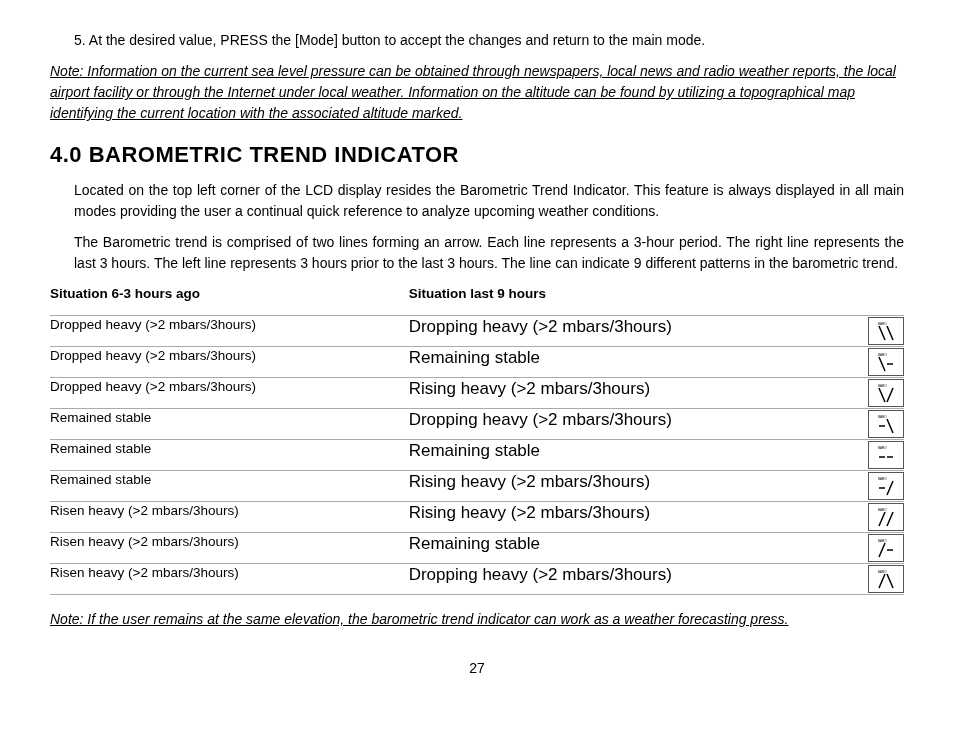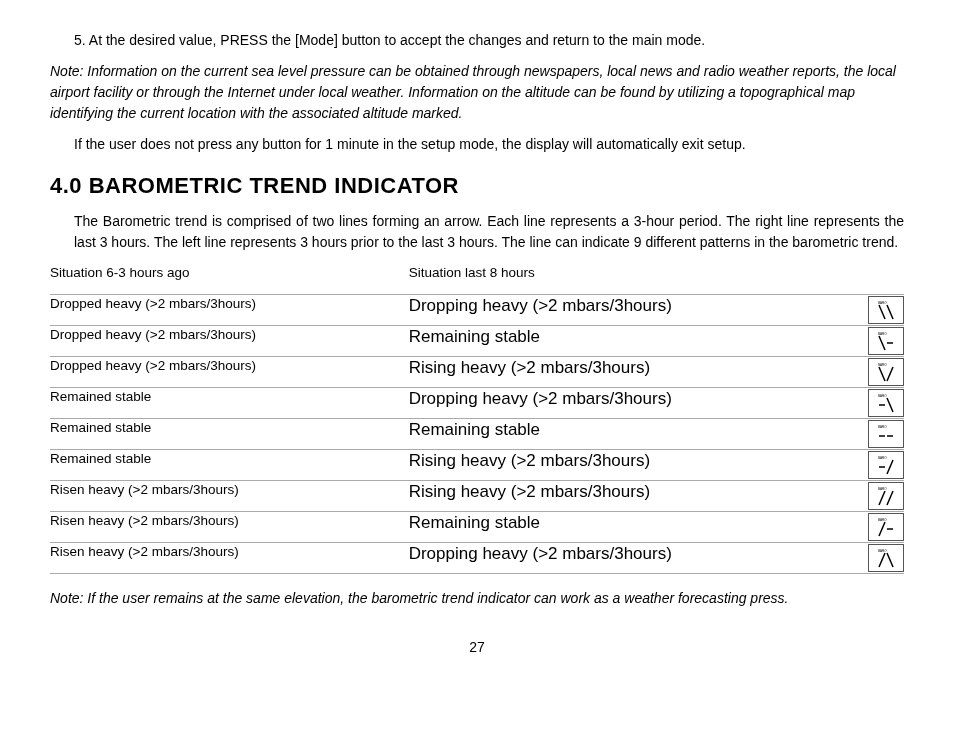--- a/index.html
+++ b/index.html
@@ -17,20 +17,21 @@
       margin: 0 auto;
     }
     .para {
       margin-bottom: 10px;
       line-height: 1.5;
       text-align: justify;
       margin-left: 24px;
     }
     .italic-underline {
       font-style: italic;
+      text-decoration: underline;
       line-height: 1.5;
       margin-bottom: 10px;
       display: block;
     }
     .section-title {
       font-size: 22px;
       font-weight: bold;
       margin: 18px 0 12px 0;
       letter-spacing: 0.5px;
     }
@@ -57,21 +58,21 @@
     }
     .col-right {
       flex: 0 0 13%;
       display: flex;
       justify-content: flex-end;
       align-items: center;
     }
     .header-row {
       display: flex;
       padding: 2px 0 4px 0;
-      font-weight: normal;
+      font-weight: bold;
     }
     .header-row .col-left {
       font-size: 13.5px;
     }
     .header-row .col-mid {
       font-size: 13.5px;
     }
     .baro-icon {
       width: 36px;
       height: 28px;
@@ -96,30 +97,30 @@
   </style>
 </head>
 <body>
 
 <div class="page-content">
 
   <p class="para">5. At the desired value, PRESS the [Mode] button to accept  the changes and return to the main mode.</p>
 
   <span class="italic-underline">Note: Information on the current sea level pressure can be obtained through newspapers, local news and radio weather reports, the local airport facility or through the Internet under local weather. Information on the altitude can be found by utilizing a topographical map identifying the current location with the associated altitude marked.</span>
 
-  <p class="para">If the user does not press any button for 1 minute in the setup mode, the display will automatically exit setup.</p>
 
   <div class="section-title">4.0 BAROMETRIC TREND INDICATOR</div>
 
+  <p class="para">Located on the top left corner of the LCD display resides the Barometric Trend Indicator. This feature is always displayed in all main modes providing the user a continual quick reference to analyze upcoming weather conditions.</p>
 
   <p class="para">The Barometric trend is comprised of two lines forming an arrow. Each line represents a 3-hour period. The right line represents the last 3 hours. The left line represents 3 hours prior to the last 3 hours. The line can indicate 9 different patterns in the barometric trend.</p>
 
   <div class="header-row">
     <div class="col-left">Situation 6-3 hours ago</div>
-    <div class="col-mid">Situation last 8 hours</div>
+    <div class="col-mid">Situation last 9 hours</div>
     <div class="col-right"></div>
   </div>
 
   <div class="table-section" id="baro-table">
   <div class="table-row">
         <div class="col-left">Dropped heavy (&gt;2 mbars/3hours)</div>
         <div class="col-mid">Dropping heavy (&gt;2 mbars/3hours)</div>
         <div class="col-right">
           <div class="baro-icon">
             <svg viewBox="0 0 18 22" xmlns="http://www.w3.org/2000/svg">

